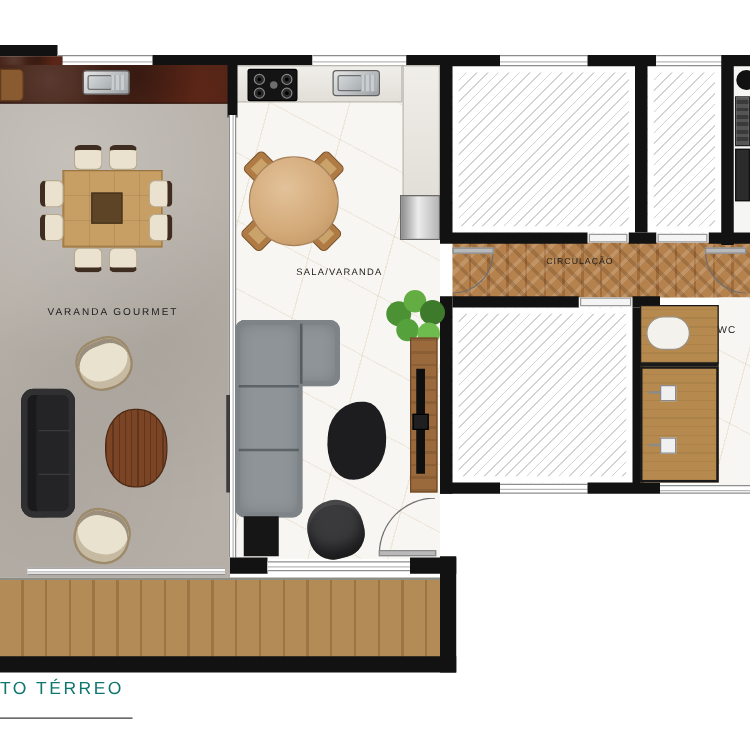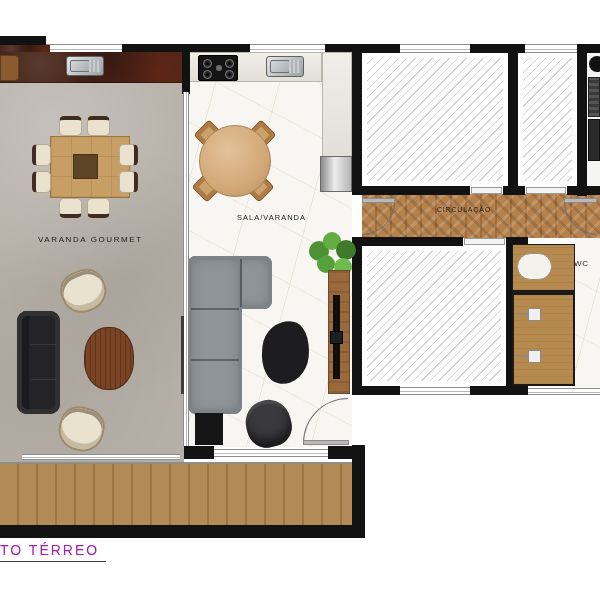--- a/index.html
+++ b/index.html
@@ -33,22 +33,22 @@
   .granite{background:
      radial-gradient(circle at 22% 40%, rgba(255,255,255,.10), transparent 30%),
      radial-gradient(circle at 60% 30%, rgba(0,0,0,.30), transparent 45%),
      radial-gradient(circle at 85% 70%, rgba(120,40,20,.45), transparent 50%),
      #472419;}
   .counter{background:linear-gradient(180deg,#f0eee9,#e2dfd8);border:1px solid #b9b6ae;box-sizing:border-box;}
   .woodp{background:repeating-linear-gradient(0deg, rgba(0,0,0,.10) 0 2px, transparent 2px 10px),#9a6a3c;}
   .woodc{background:repeating-linear-gradient(0deg, rgba(0,0,0,.06) 0 1px, transparent 1px 7px),#b68a4e;}
   
   .label{position:absolute;color:#1c1c1c;font-size:8px;letter-spacing:1.6px;white-space:nowrap;}
-  .title{position:absolute;color:#a21caf;font-size:14px;letter-spacing:2px;white-space:nowrap;
-         border-bottom:1.5px solid #3a3a3a;padding-bottom:3px;}
+  .title{position:absolute;color:#0f766e;font-size:14px;letter-spacing:2px;white-space:nowrap;
+         border-bottom:1.5px solid #3a3a3a;padding-bottom:16px;}
   
   .arc{position:absolute;box-sizing:border-box;}
   .leaf{position:absolute;background:#b9b9b9;border:1px solid #8a8a8a;box-sizing:border-box;}
   .leafw{position:absolute;background:#f4f4f4;border:1px solid #9a9a9a;box-sizing:border-box;}
   
   .chair{position:absolute;background:#eae2cf;border:1px solid #b7a98e;border-radius:5px;box-sizing:border-box;}
   .chN{border-top:4px solid #3f2d22;}
   .chS{border-bottom:4px solid #3f2d22;}
   .chW{border-left:4px solid #3f2d22;}
   .chE{border-right:4px solid #3f2d22;}
@@ -223,20 +223,20 @@
     <div class="blob" style="left:14px;top:0;width:18px;height:18px;background:#63ad43;"></div>
     <div class="blob" style="left:27px;top:8px;width:20px;height:20px;background:#3d7a2b;"></div>
     <div class="blob" style="left:8px;top:23px;width:18px;height:18px;background:#55a23c;"></div>
     <div class="blob" style="left:25px;top:26px;width:18px;height:18px;background:#6fbc4e;"></div>
   </div>
 
   <div class="abs woodp" style="left:328px;top:270px;width:22px;height:124px;border:1px solid #6e4a26;box-sizing:border-box;"></div>
   <div class="abs" style="left:333px;top:295px;width:7px;height:84px;background:#0f0f0f;"></div>
   <div class="abs" style="left:330px;top:331px;width:13px;height:13px;background:#1f1f22;border:1px solid #000;box-sizing:border-box;"></div>
 
-  <div class="label" style="left:38px;top:235px;">VARANDA  GOURMET</div>
+  <div class="label" style="left:38px;top:245px;">VARANDA  GOURMET</div>
   <div class="label" style="left:237px;top:213px;font-size:7.5px;letter-spacing:1px;">SALA/VARANDA</div>
   <div class="label" style="left:437px;top:206px;font-size:7px;letter-spacing:0.8px;">CIRCULAÇÃO</div>
   <div class="label" style="left:574px;top:259px;letter-spacing:0.8px;">WC</div>
 
   <div class="title" style="left:0;top:542px;min-width:106px;">TO TÉRREO</div>
 
 </div>
 
 </body></html>

